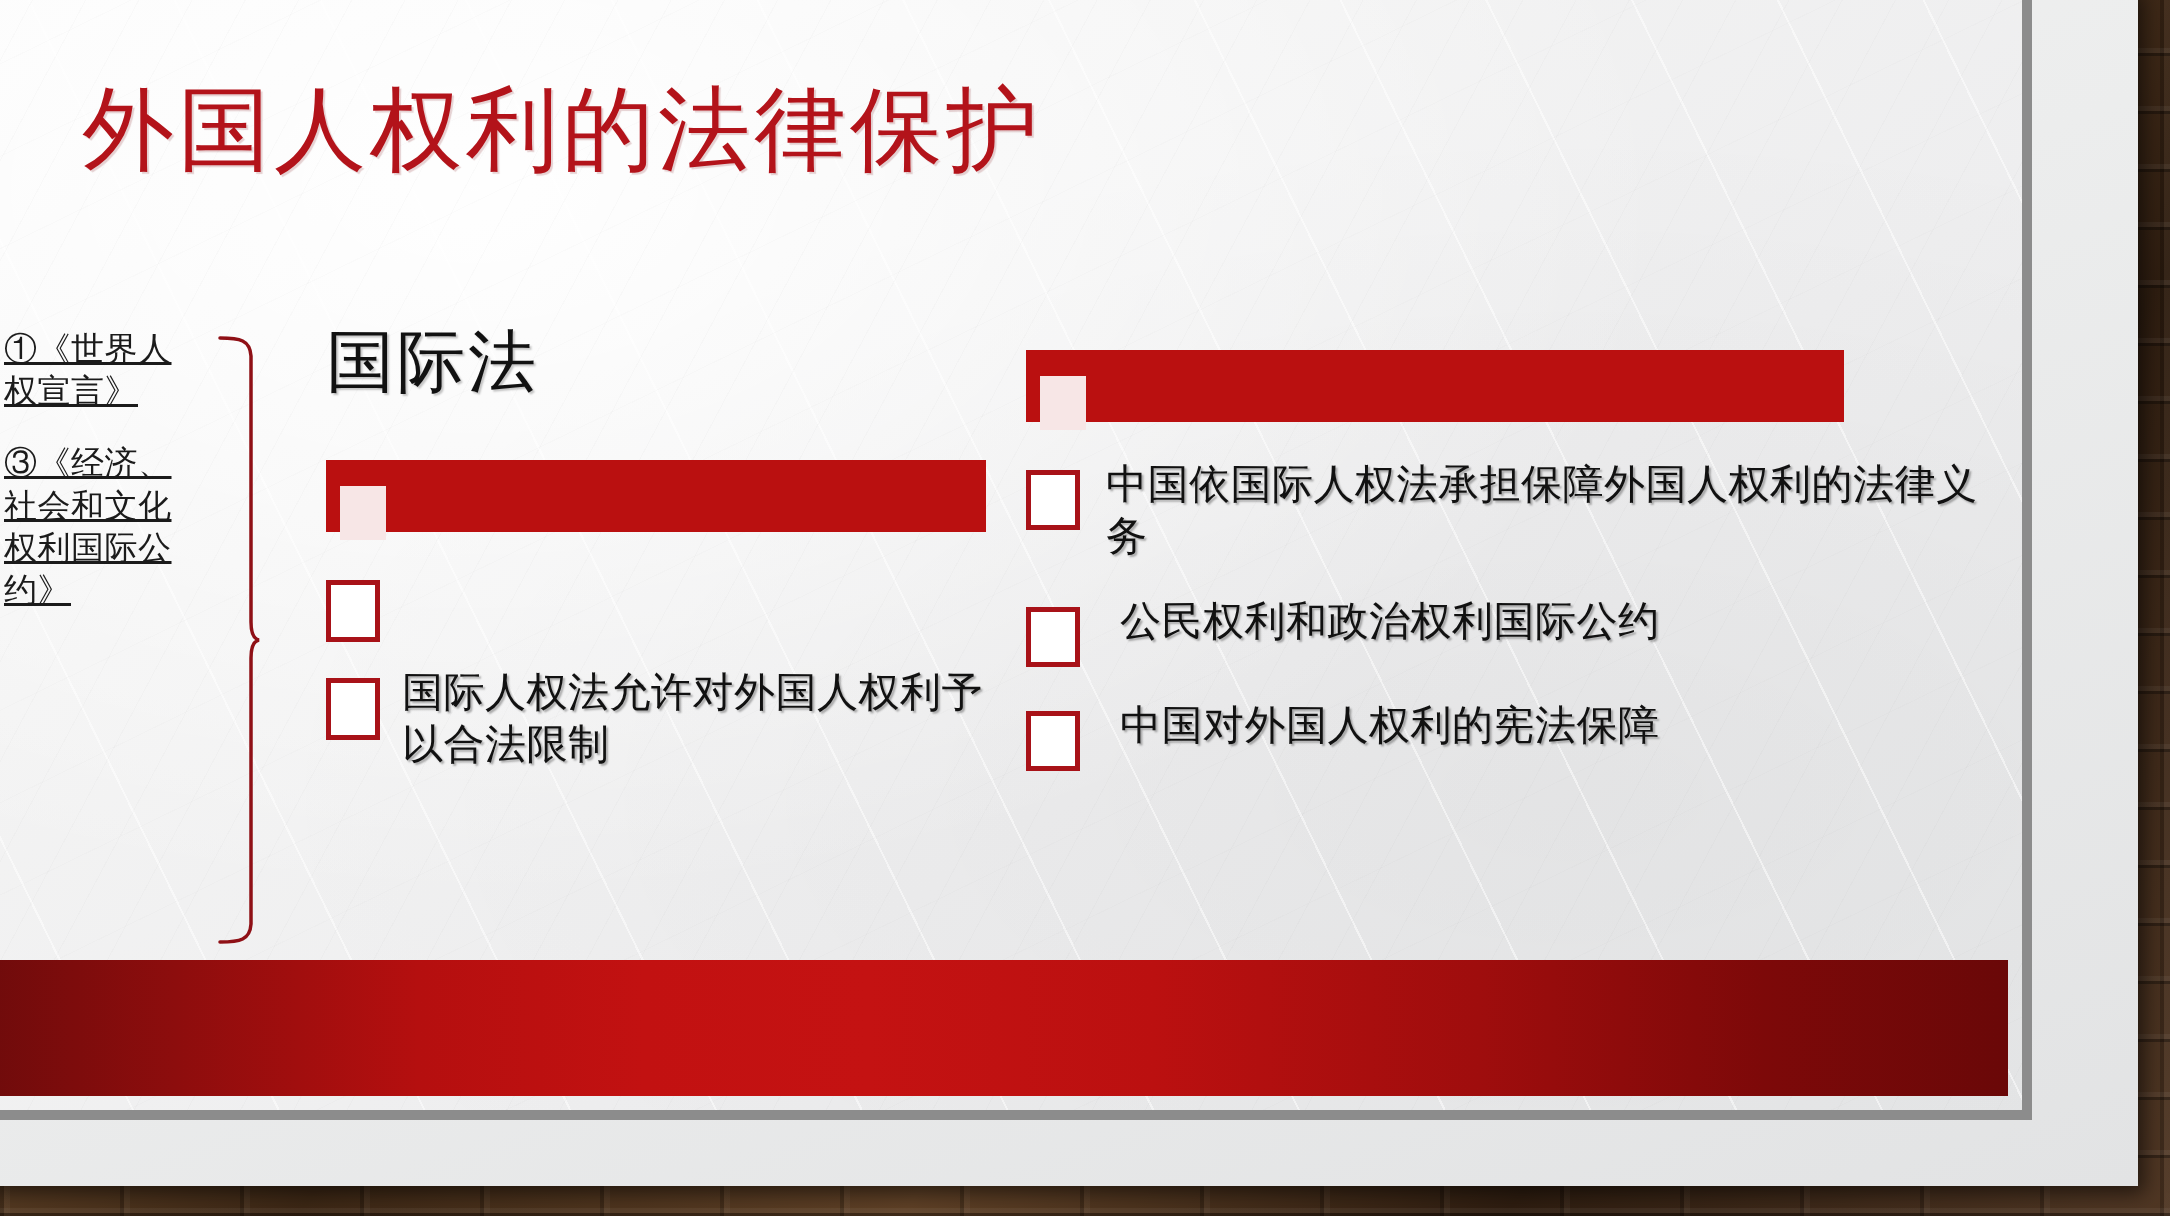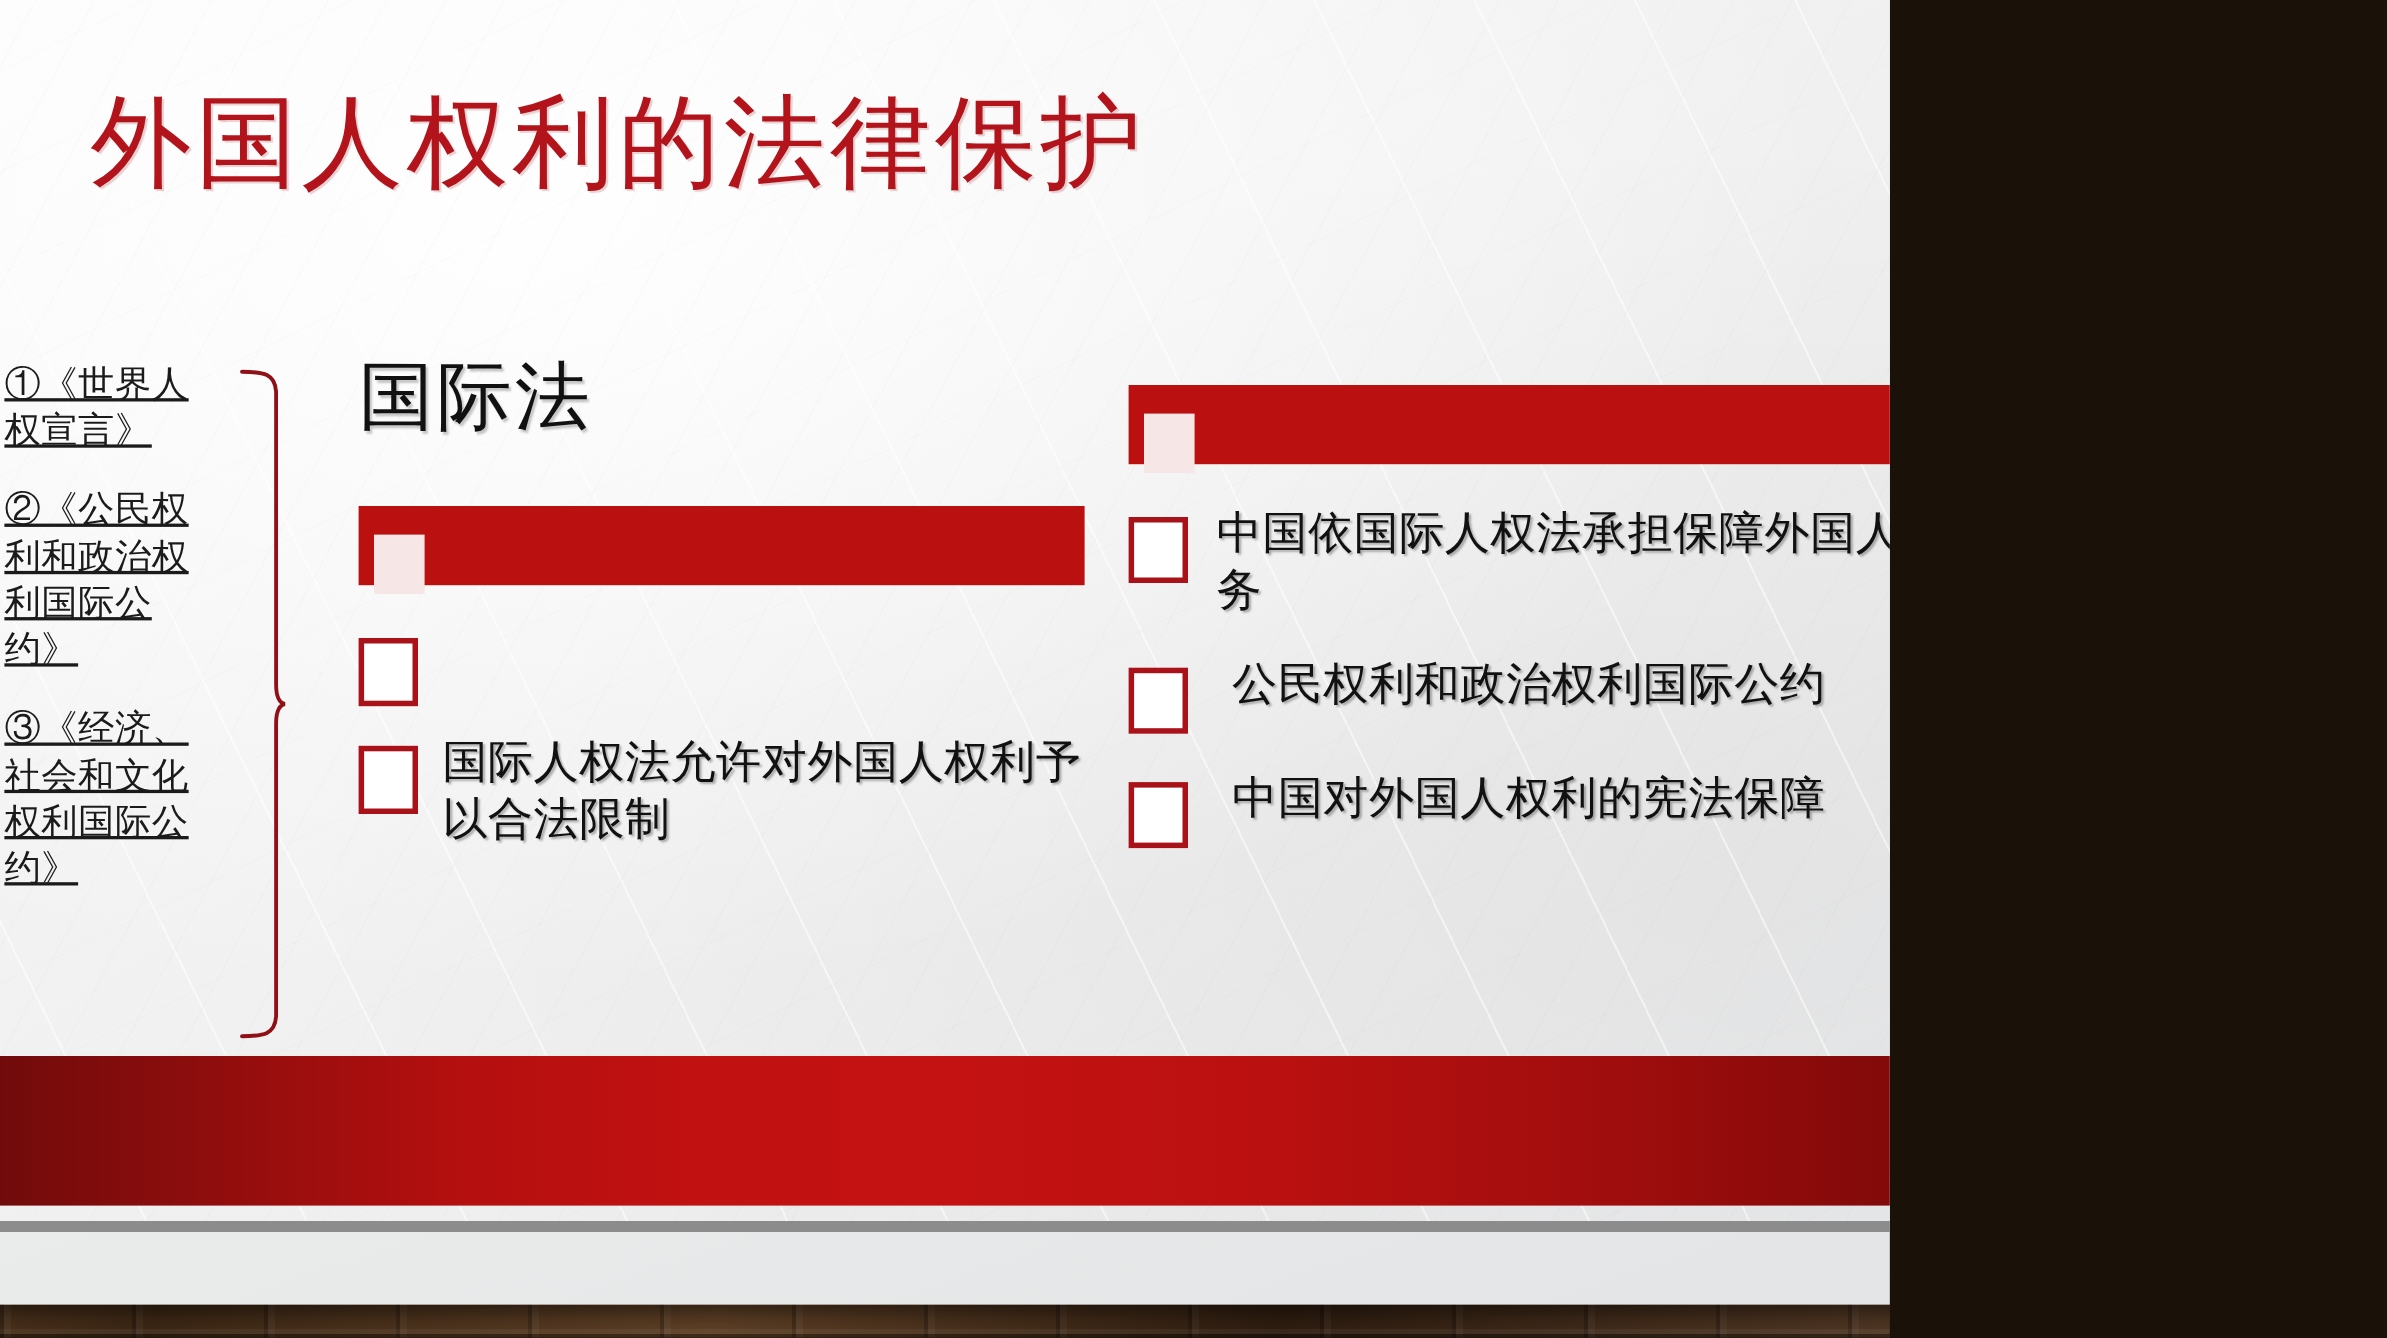--- a/index.html
+++ b/index.html
@@ -10,21 +10,21 @@
   body {
     width: 2170px;
     height: 1216px;
     overflow: hidden;
     font-family: "DejaVu Sans", "Liberation Sans", sans-serif;
   }
 
   
   #slide-root {
     position: relative;
-    width: 1718px;
+    width: 2170px;
     height: 1216px;
     background:
       repeating-linear-gradient(0deg,
         rgba(0,0,0,0.32) 0px, rgba(0,0,0,0.32) 3px,
         rgba(255,255,255,0.05) 3px, rgba(255,255,255,0.05) 8px,
         rgba(0,0,0,0.0) 8px, rgba(0,0,0,0.0) 58px),
       repeating-linear-gradient(90deg,
         rgba(0,0,0,0.22) 0px, rgba(0,0,0,0.22) 4px,
         rgba(255,255,255,0.04) 4px, rgba(255,255,255,0.04) 10px,
         rgba(0,0,0,0.0) 10px, rgba(0,0,0,0.0) 120px),
@@ -201,21 +201,20 @@
 
   <div class="paper-outer"></div>
   <div class="paper-border"></div>
 
   <div class="paper-inner">
 
     <div class="slide-title">外国人权利的法律保护</div>
 
     <div class="ref-list">
       <div class="ref-item">①《世界人权宣言》</div>
-      <div class="ref-item">②《公民权利和政治权利国际公约》</div>
       <div class="ref-item">③《经济、社会和文化权利国际公约》</div>
     </div>
 
     <svg class="brace" viewBox="0 0 42 612" preserveAspectRatio="none">
       <path d="M2 4 C 22 4, 32 6, 33 22 L 33 288 C 33 300, 36 305, 41 306
                C 36 307, 33 312, 33 324 L 33 590 C 32 606, 22 608, 2 608" fill="none" stroke="#8f1016" stroke-width="3.5" stroke-linecap="round"></path>
     </svg>
 
     <div class="col col-left">
       <div class="col-heading">国际法</div>

